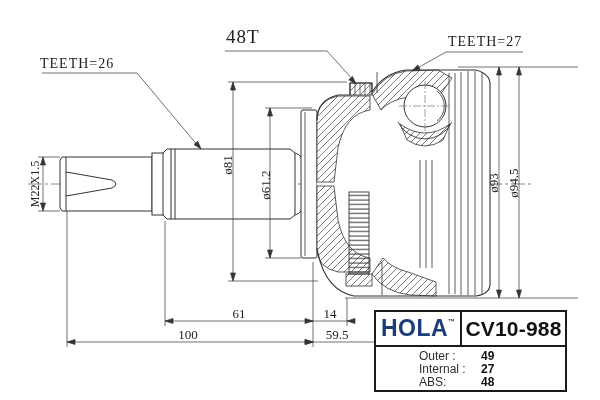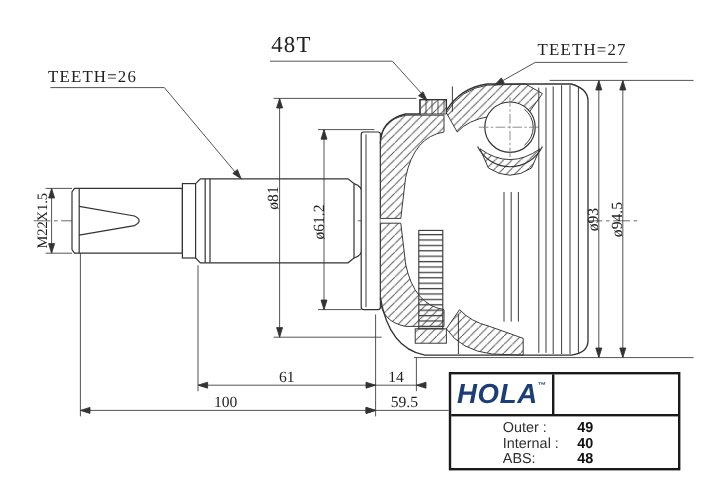--- a/index.html
+++ b/index.html
@@ -11,21 +11,21 @@
   .bigtxt{font-size:19px;letter-spacing:1px;}
   .rot{font-size:13px;}
   .m22{font-size:12px;}
 
   
   .plate{position:absolute;left:374px;top:310px;width:193px;height:82px;
          background:#fff;border:2px solid #1a1a1a;box-sizing:border-box;}
   .plate-head{display:flex;height:33px;border-bottom:2px solid #1a1a1a;}
   .brand-cell{width:86px;display:flex;align-items:center;justify-content:center;
               border-right:2px solid #1a1a1a;box-sizing:border-box;}
-  .brand{color:#1c3e78;font-weight:bold;font-size:23px;letter-spacing:0.5px;line-height:1;font-style:italic;}
+  .brand{color:#1c3e78;font-weight:bold;font-size:23px;letter-spacing:0.5px;line-height:1;}
   .tm{color:#1c3e78;font-size:7px;vertical-align:top;position:relative;top:-7px;font-weight:bold;}
   .part-cell{flex:1;display:flex;align-items:center;justify-content:center;}
   .part{font-weight:bold;font-size:21px;color:#111;letter-spacing:0.2px;}
   .plate-body{padding:3px 0 0 43px;}
   .spec-row{display:flex;line-height:13px;margin-bottom:0px;}
   .spec-label{width:62px;font-size:12px;color:#2e2e2e;}
   .spec-value{font-size:12px;font-weight:bold;color:#111;}
 </style>
 </head>
 <body>
@@ -183,29 +183,32 @@
   <text class="dimtxt" text-anchor="middle" x="337" y="339">59.5</text>
 </svg>
 
 
 <div class="plate">
   <div class="plate-head">
     <div class="brand-cell">
       <span class="brand">HOLA</span>
           <span class="tm">™</span>
     </div>
+    <div class="part-cell">
+      <span class="part">CV10-988</span>
+    </div>
   </div>
   <div class="plate-body">
     <div class="spec-row">
       <span class="spec-label">Outer :</span>
       <span class="spec-value">49</span>
     </div>
     <div class="spec-row">
       <span class="spec-label">Internal :</span>
-      <span class="spec-value">40</span>
+      <span class="spec-value">27</span>
     </div>
     <div class="spec-row">
       <span class="spec-label">ABS:</span>
       <span class="spec-value">48</span>
     </div>
   </div>
 </div>
 
 </div>
 

